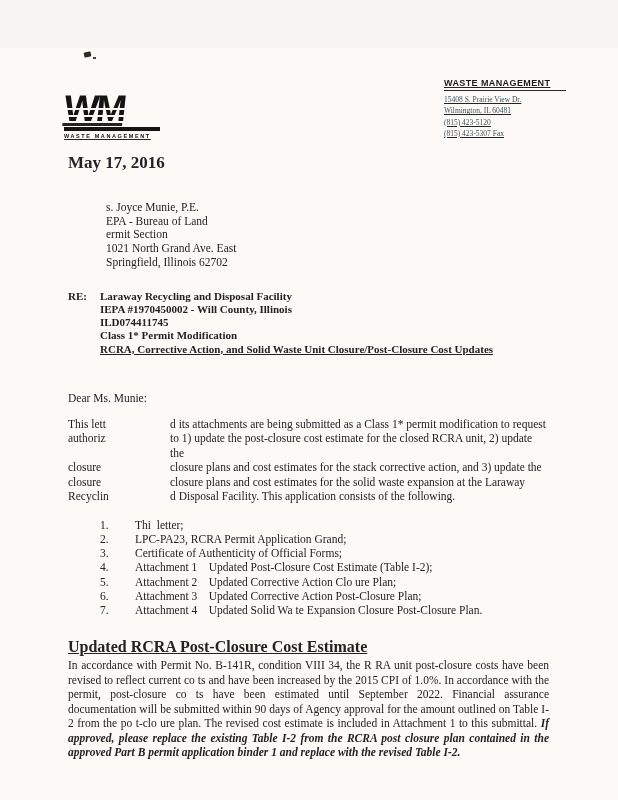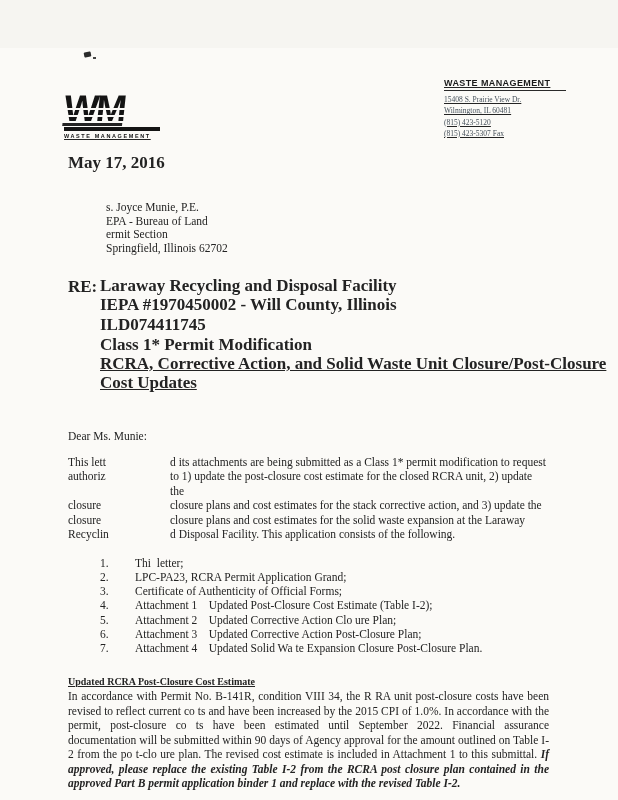--- a/index.html
+++ b/index.html
@@ -35,34 +35,34 @@
     font-family:"Liberation Sans", sans-serif;
     font-weight:bold;font-size:9px;letter-spacing:0.4px;color:#1a1a1a;
     border-bottom:1.5px solid #2a2a2a;padding-bottom:2px;margin-bottom:3px;
   }
   .addr{font-size:7.5px;line-height:1.5;color:#45505a;}
 
   
   .date{margin:14px 0 12px 68px;font-size:17px;font-weight:bold;}
   .recipient{margin:28px 0 0 70px;font-size:11.5px;line-height:1.1;}
   .recipient div{margin-bottom:1px;margin-left:36px;}
-  .re{display:flex;margin:22px 0 0 68px;font-size:17px;font-weight:bold;}
+  .re{display:flex;margin:22px 0 0 68px;font-size:11px;font-weight:bold;}
   .re-label{width:32px;flex:0 0 32px;}
   .re-lines div{line-height:1.1;margin-bottom:1px;}
   .re-lines .underlined{text-decoration:underline;}
   .salutation{margin:36px 0 0 68px;font-size:11.5px;}
   .intro{margin:13px 71px 0 68px;font-size:11.5px;line-height:1.26;}
   .irow{display:flex;}
   .ileft{flex:0 0 65px;}
   .iright{flex:1;margin-left:37px;}
   .list{margin:15px 0 0 100px;font-size:11.5px;line-height:1.2;}
   .li{display:flex;margin-bottom:0.5px;}
   .num{flex:0 0 35px;}
   .pre{white-space:pre-wrap;}
-  .sec-heading{margin:20px 0 0 68px;font-size:10px;font-weight:bold;text-decoration:underline;}
+  .sec-heading{margin:20px 0 0 68px;font-size:16px;font-weight:bold;text-decoration:underline;}
   .body-par{margin:2px 69px 0 68px;font-size:11.5px;line-height:1.26;text-align:justify;}
   .emph{font-weight:bold;font-style:italic;}
 </style>
 </head>
 <body>
 
 <div class="page">
 
   <div class="speck"></div>
   <div class="speck2"></div>
@@ -87,20 +87,21 @@
       <div class="addr">(815) 423-5307 Fax</div>
     </div>
   </div>
 
   <div class="date">May 17, 2016</div>
 
   <div class="recipient">
     <div>s. Joyce Munie, P.E.</div>
     <div>EPA - Bureau of Land</div>
     <div>ermit Section</div>
+    <div>1021 North Grand Ave. East</div>
     <div>Springfield, Illinois  62702</div>
   </div>
 
   <div class="re">
     <span class="re-label">RE:</span>
     <div class="re-lines">
       <div>Laraway Recycling and Disposal Facility</div>
       <div>IEPA #1970450002 - Will County, Illinois</div>
       <div>ILD074411745</div>
       <div>Class 1* Permit Modification</div>

